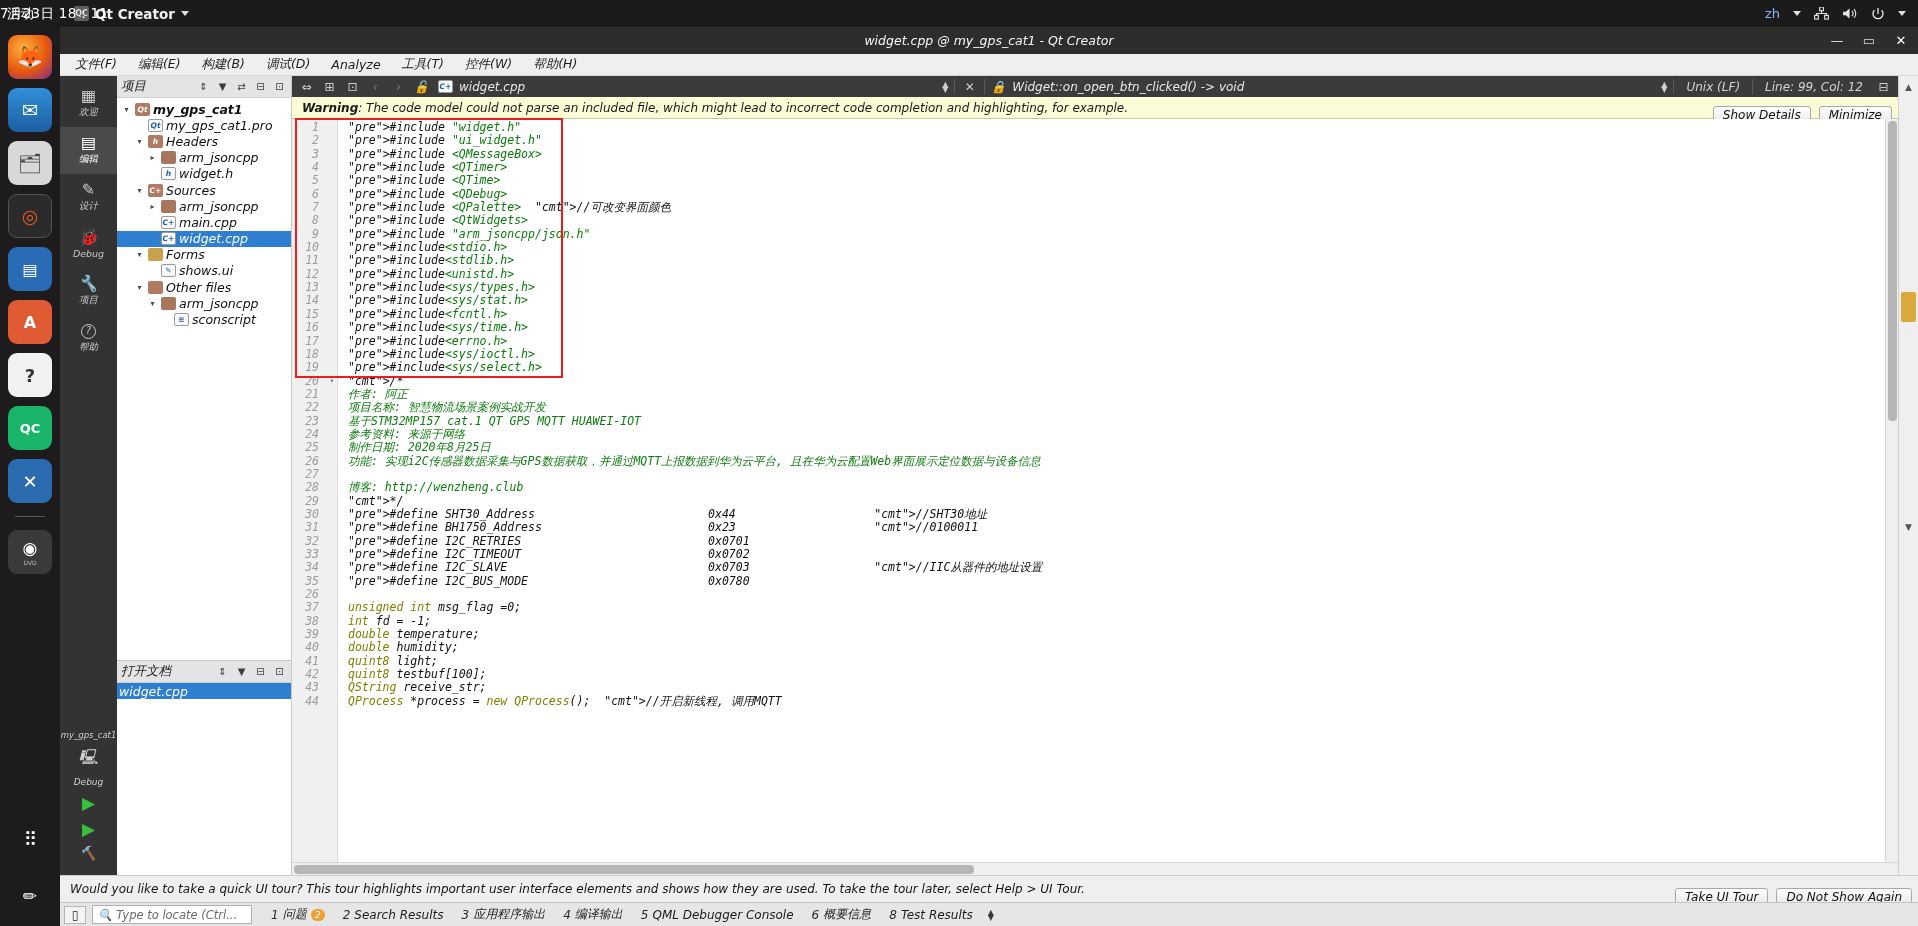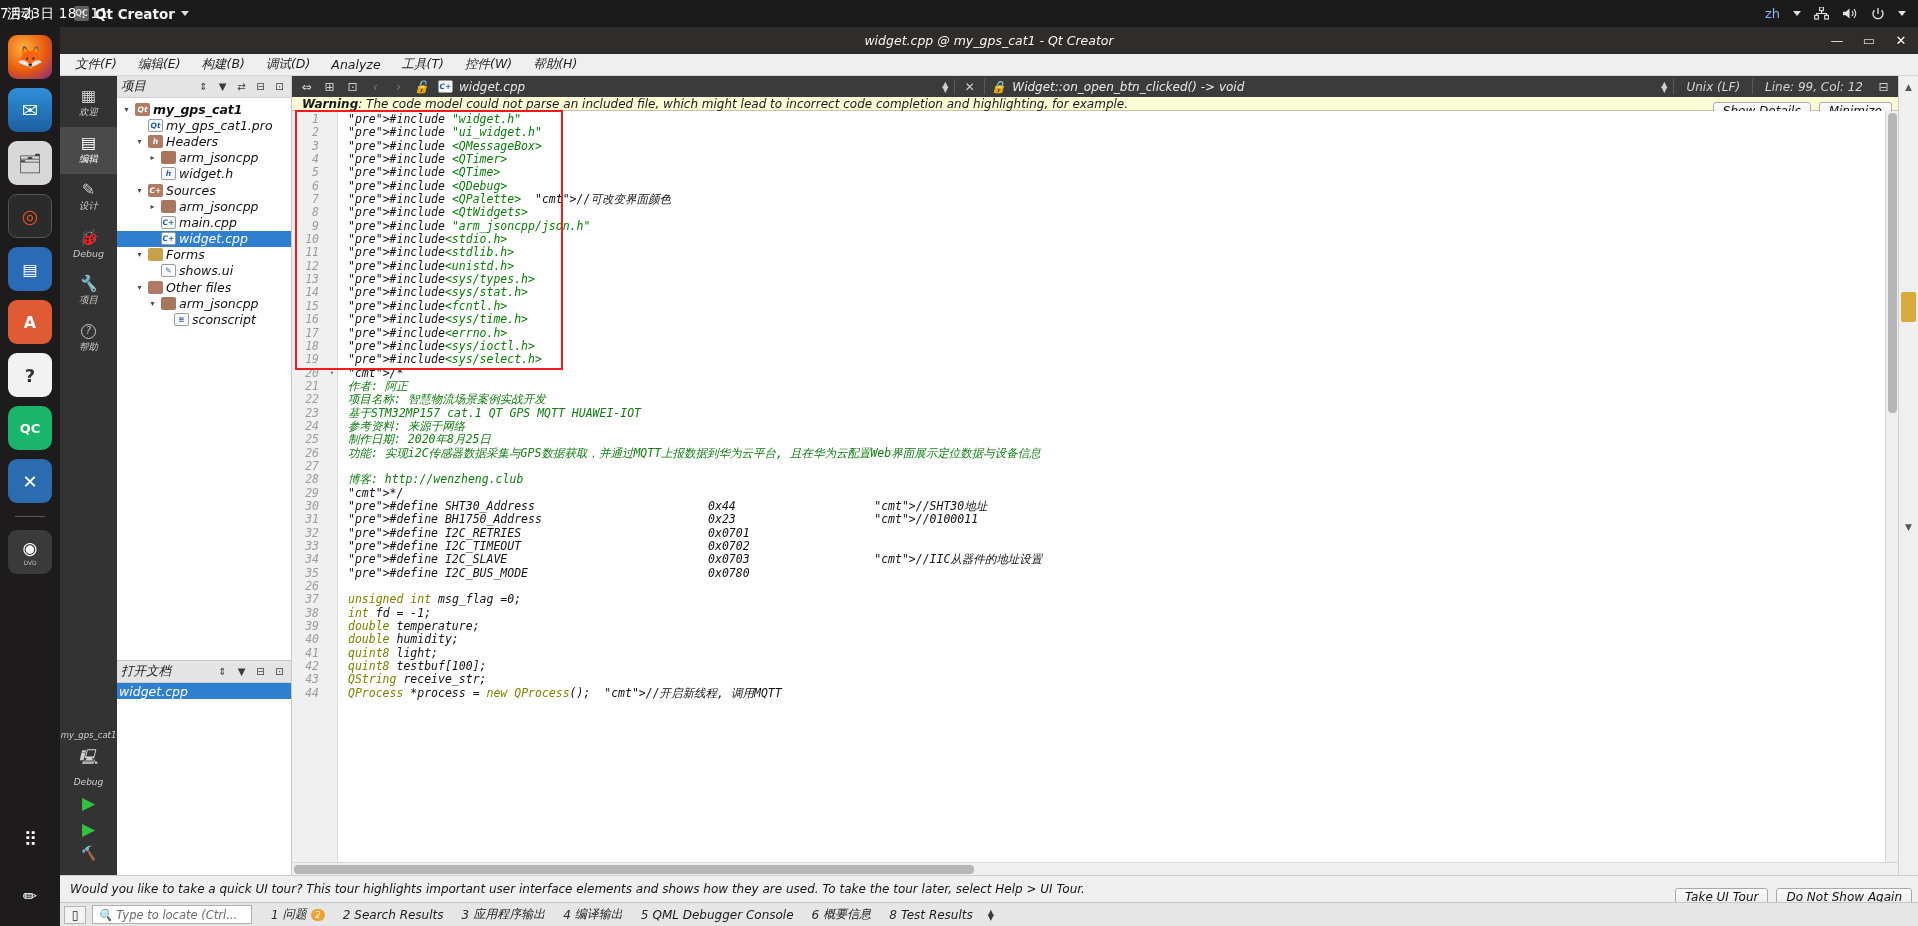--- a/index.html
+++ b/index.html
@@ -135,21 +135,21 @@
   }
   .etb-icon { width: 17px; height: 17px; display: flex; align-items: center;
     justify-content: center; color: #cfcfcf; font-size: 12px; }
   .etb-icon.dim { color: #7d7d7d; }
   .etb-combo { display: flex; align-items: center; gap: 5px; color: #e8e8e8; }
   .etb-sep { width: 1px; height: 15px; background: #5a5a5a; }
   .spin { display: flex; flex-direction: column; line-height: 5px; font-size: 8px; color: #cfcfcf; }
 
   
   #warning-bar {
-    height: 14px; background: #fbfbd6; border-bottom: 1px solid #c8c8a8;
+    height: 22px; background: #fbfbd6; border-bottom: 1px solid #c8c8a8;
     display: flex; align-items: center; padding: 0 6px 0 10px; font-size: 12px;
     color: #191919; flex: none; gap: 8px;
   }
   #warning-bar .wtext { flex: 1; }
   #warning-bar b { font-weight: 700; }
   .wbtn2 {
     border: 1px solid #a9a9a9; background: linear-gradient(#fdfdfd,#e9e9e9);
     border-radius: 3px; font-size: 12px; padding: 1px 9px; color: #111; margin-top: 15px;
   }
 

